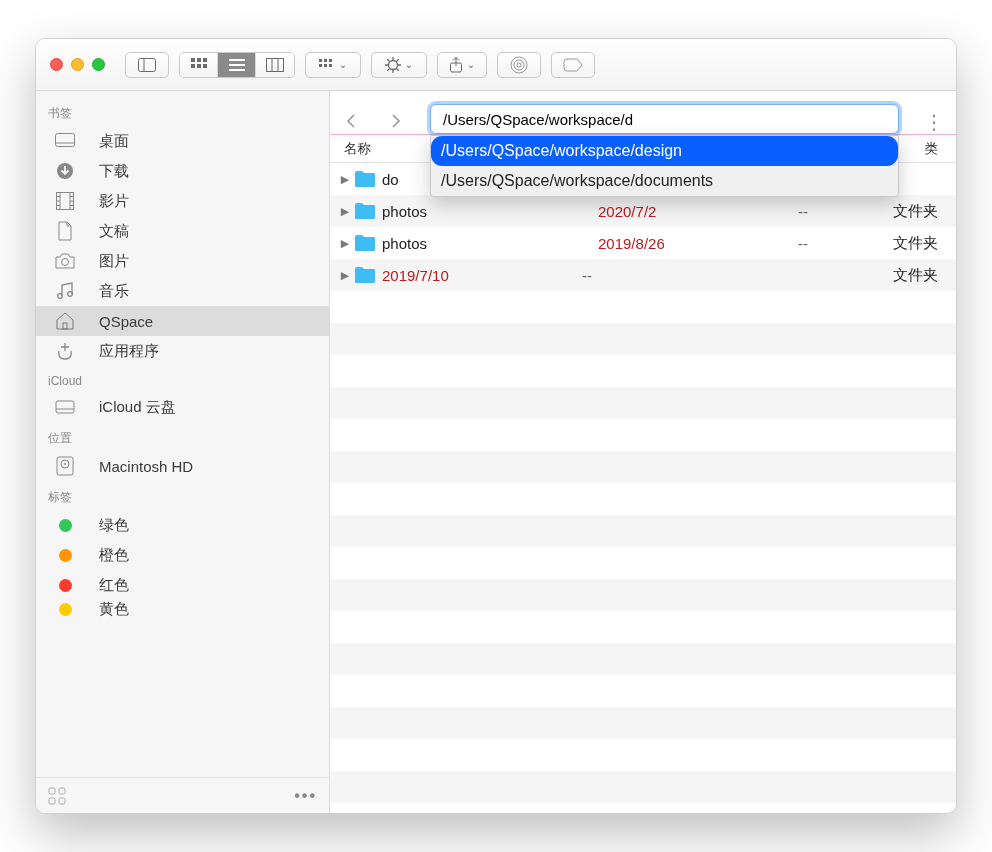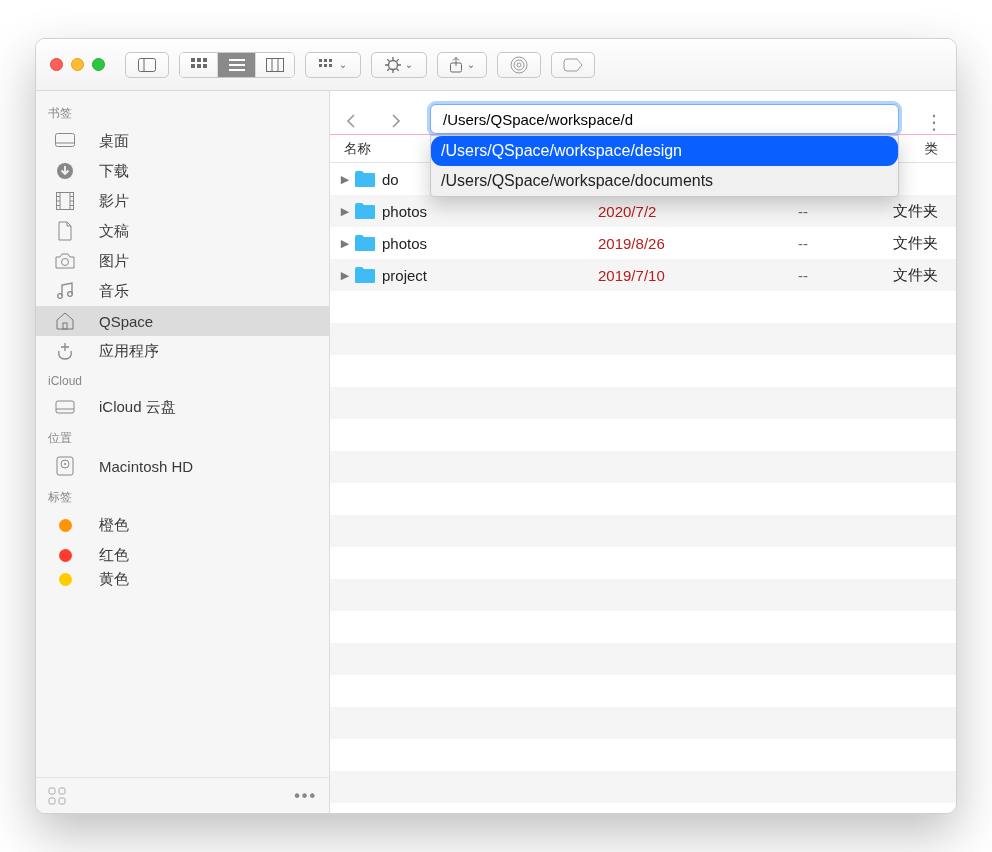--- a/index.html
+++ b/index.html
@@ -393,20 +393,26 @@
               <circle cx="9" cy="8" r="4" fill="none" stroke="#888"></circle>
               <circle cx="9" cy="8" r="1" fill="#888"></circle>
             </svg>
           </span>
         <span>Macintosh HD</span>
       </div>
 
       <div class="section-title">标签</div>
       <div class="sb-item">
         <span class="sb-icon">
+            <span class="tag-dot tag-green"></span>
+          </span>
+        <span>绿色</span>
+      </div>
+      <div class="sb-item">
+        <span class="sb-icon">
             <span class="tag-dot tag-orange"></span>
           </span>
         <span>橙色</span>
       </div>
       <div class="sb-item">
         <span class="sb-icon">
             <span class="tag-dot tag-red"></span>
           </span>
         <span>红色</span>
       </div>
@@ -489,21 +495,20 @@
           <span class="rname">photos</span>
           <span class="rdate">2019/8/26</span>
           <span class="rsize">--</span>
           <span class="rkind">文件夹</span>
         </div>
         <div class="row">
           <span class="disc">▶</span>
           <svg class="folder-icon" viewBox="0 0 22 18">
               <path d="M1 3 Q1 1 3 1 L8 1 L10 3 L20 3 Q21 3 21 4 L21 16 Q21 17 20 17 L2 17 Q1 17 1 16 Z" fill="#3fbcf5"></path>
             </svg>
-          <span class="rname">project</span>
           <span class="rdate">2019/7/10</span>
           <span class="rsize">--</span>
           <span class="rkind">文件夹</span>
         </div>
         <div class="row empty"></div>
         <div class="row empty"></div>
         <div class="row empty"></div>
         <div class="row empty"></div>
         <div class="row empty"></div>
         <div class="row empty"></div>

